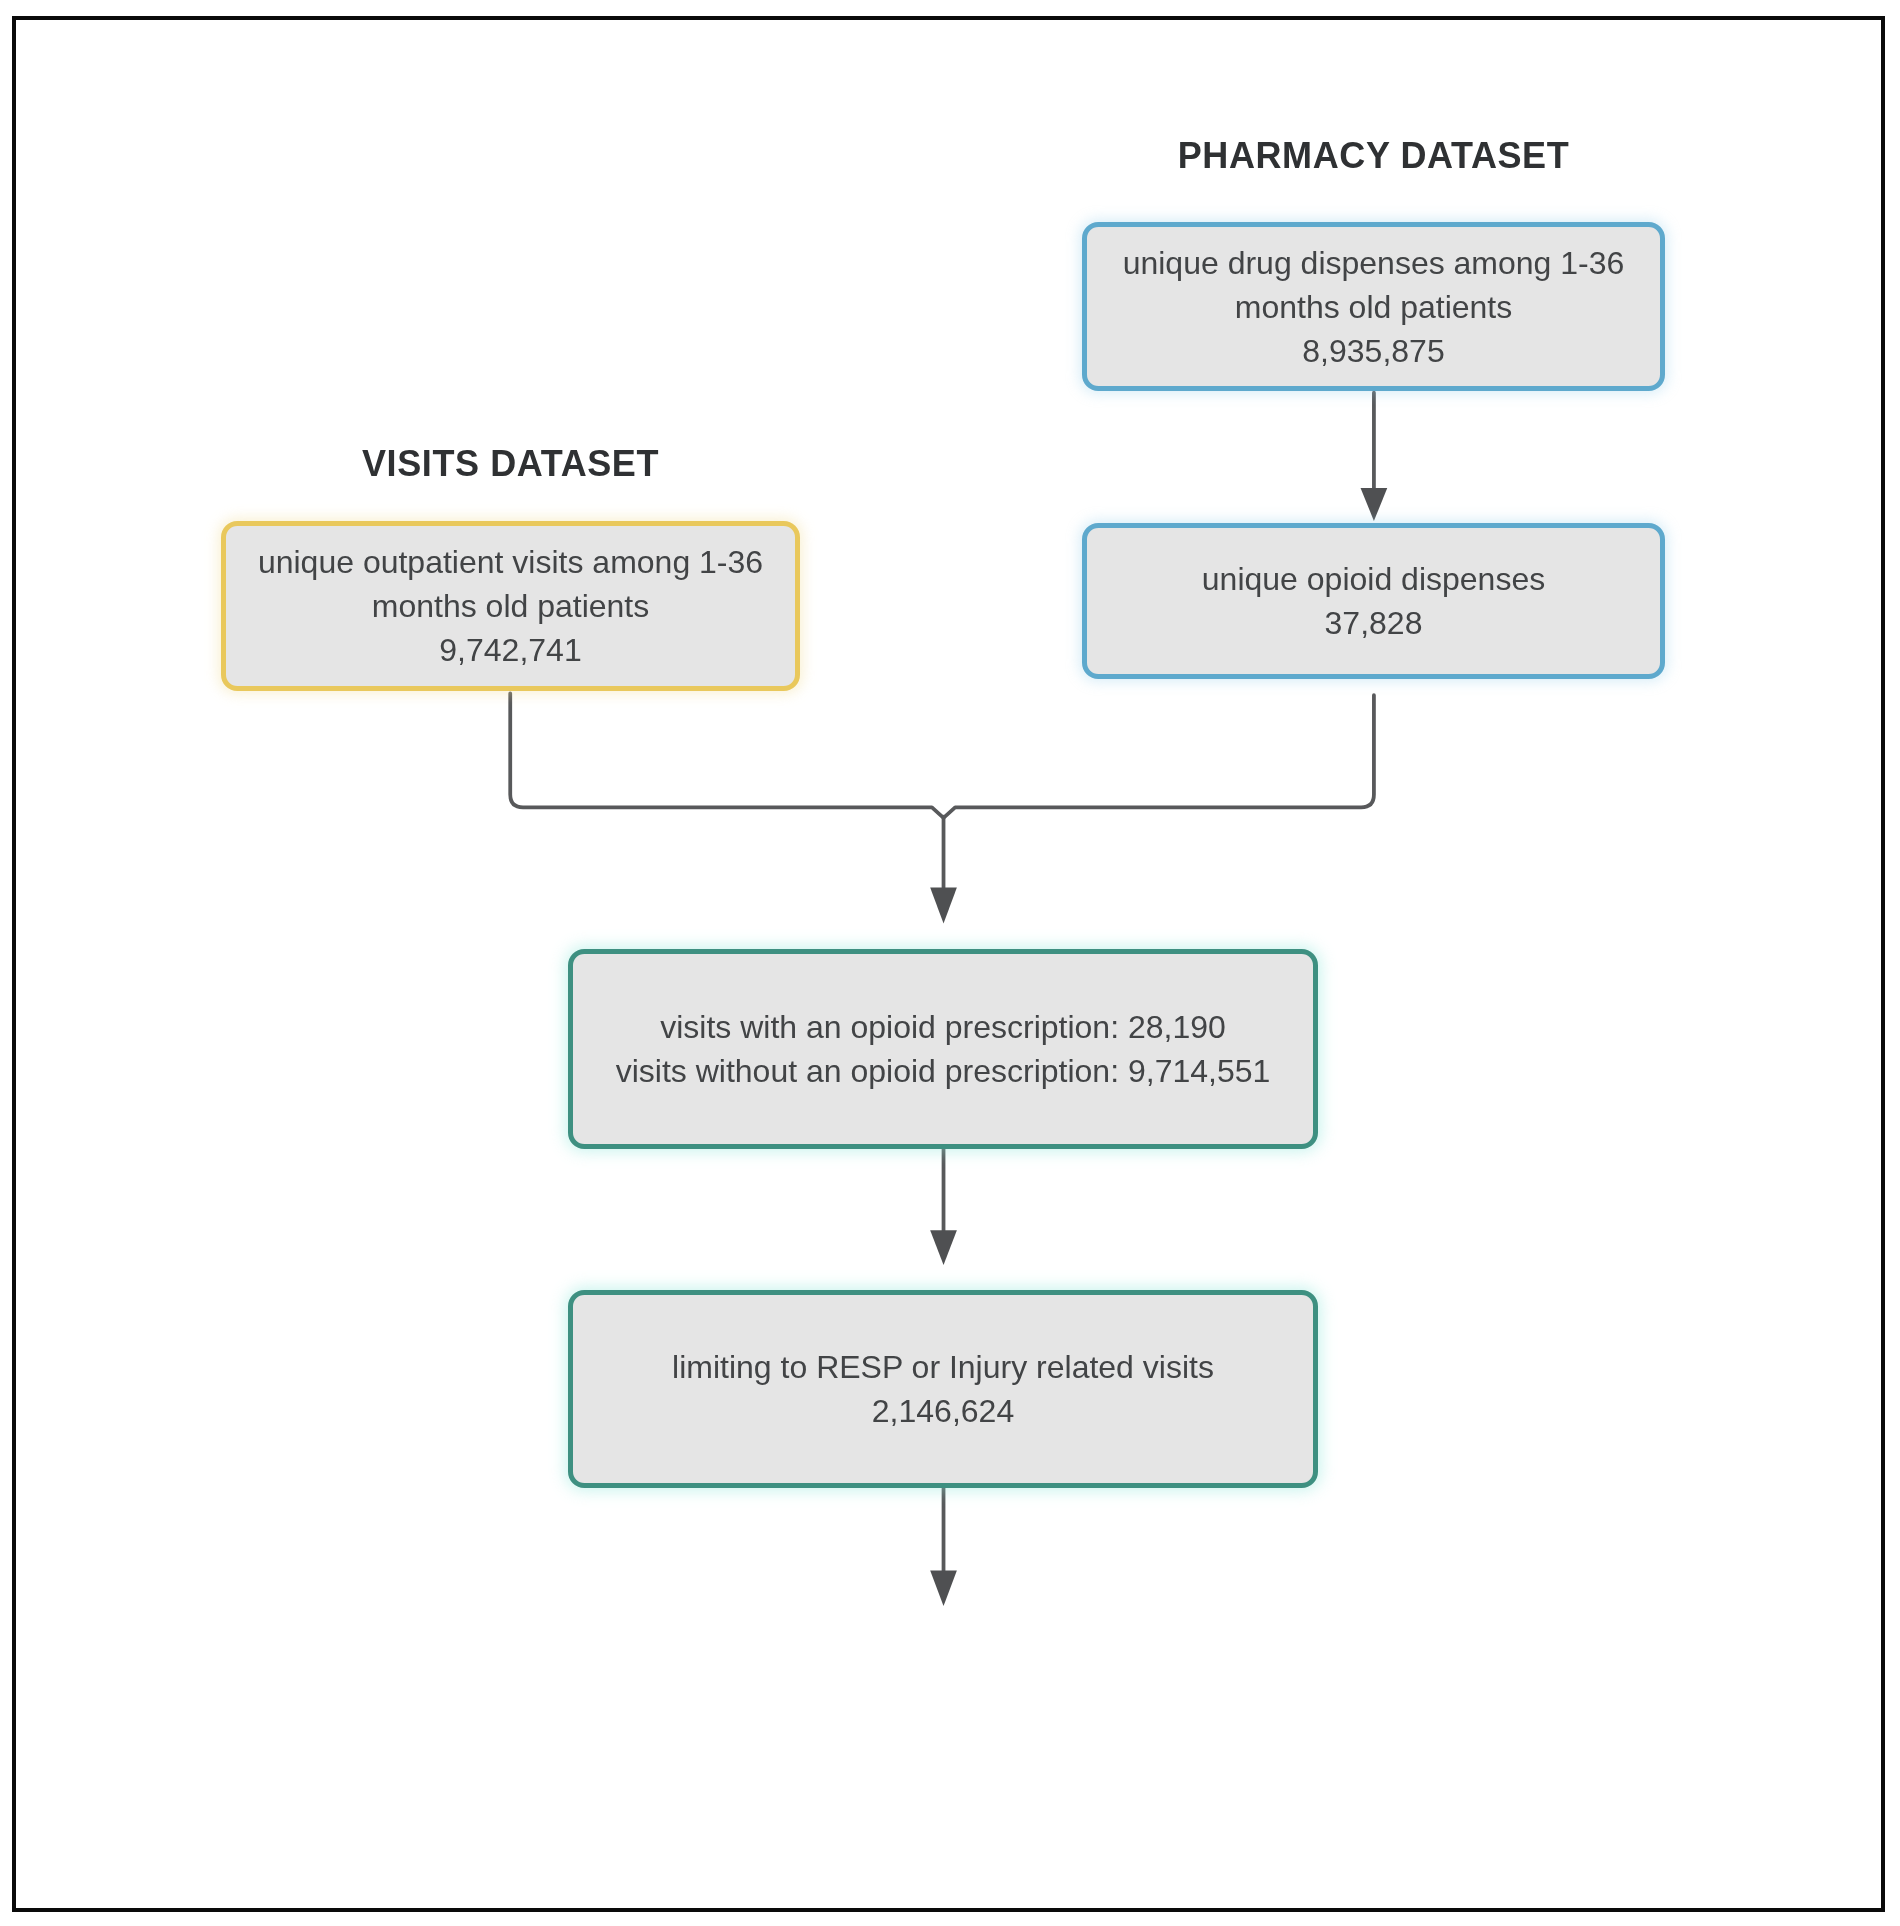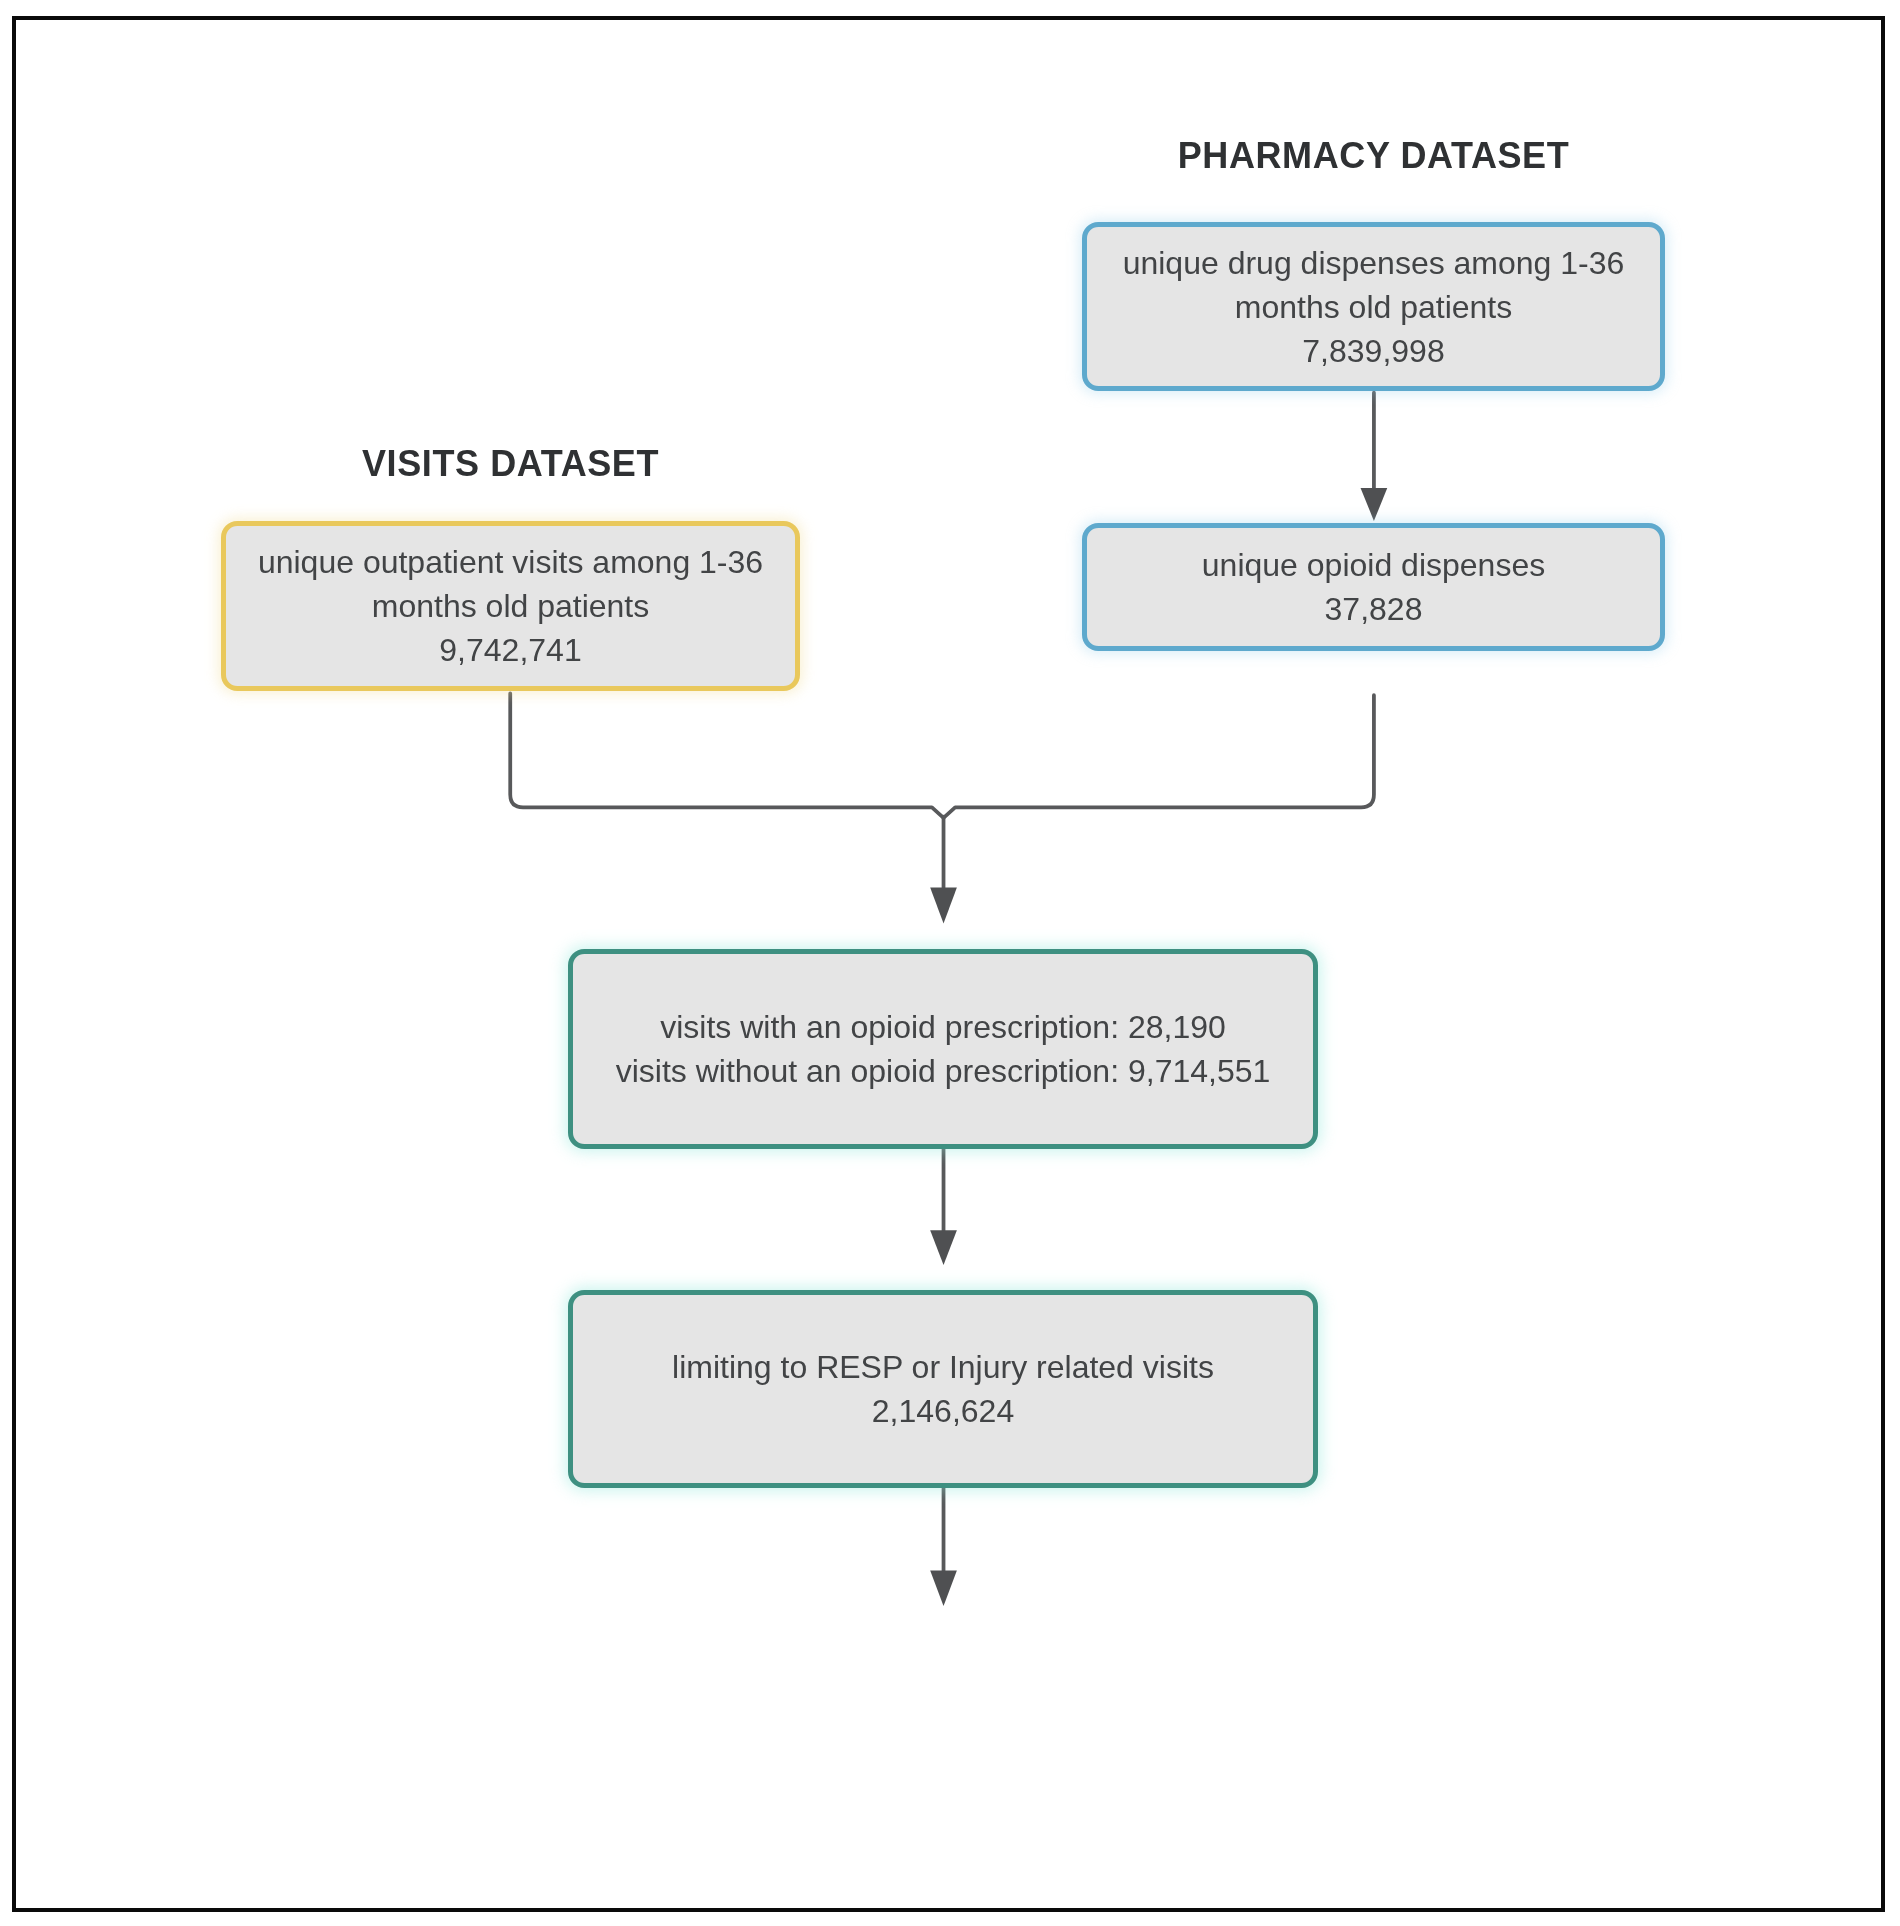--- a/index.html
+++ b/index.html
@@ -102,24 +102,24 @@
     <path d="M1624 2525 V 2704"></path>
     <polygon points="1624,2765 1601,2704 1647,2704"></polygon>
   </svg>
 
   <div class="section-title" style="left:221px; top:443px; width:579px;">VISITS DATASET</div>
   <div class="section-title" style="left:1082px; top:135px; width:583px;">PHARMACY DATASET</div>
 
   <div class="node blue" style="left:1082px; top:222px; width:583px; height:169px;">
     <div class="line">unique drug dispenses among 1-36</div>
     <div class="line">months old patients</div>
-    <div class="line">7,839,998</div>
+    <div class="line">8,935,875</div>
   </div>
 
-  <div class="node blue" style="left:1082px; top:523px; width:583px; height:128px;text-align:right;">
+  <div class="node blue" style="left:1082px; top:523px; width:583px; height:156px;text-align:right;">
     <div class="line">unique opioid dispenses</div>
     <div class="line">37,828</div>
   </div>
 
   <div class="node yellow" style="left:221px; top:521px; width:579px; height:170px;">
     <div class="line">unique outpatient visits among 1-36</div>
     <div class="line">months old patients</div>
     <div class="line">9,742,741</div>
   </div>
 

